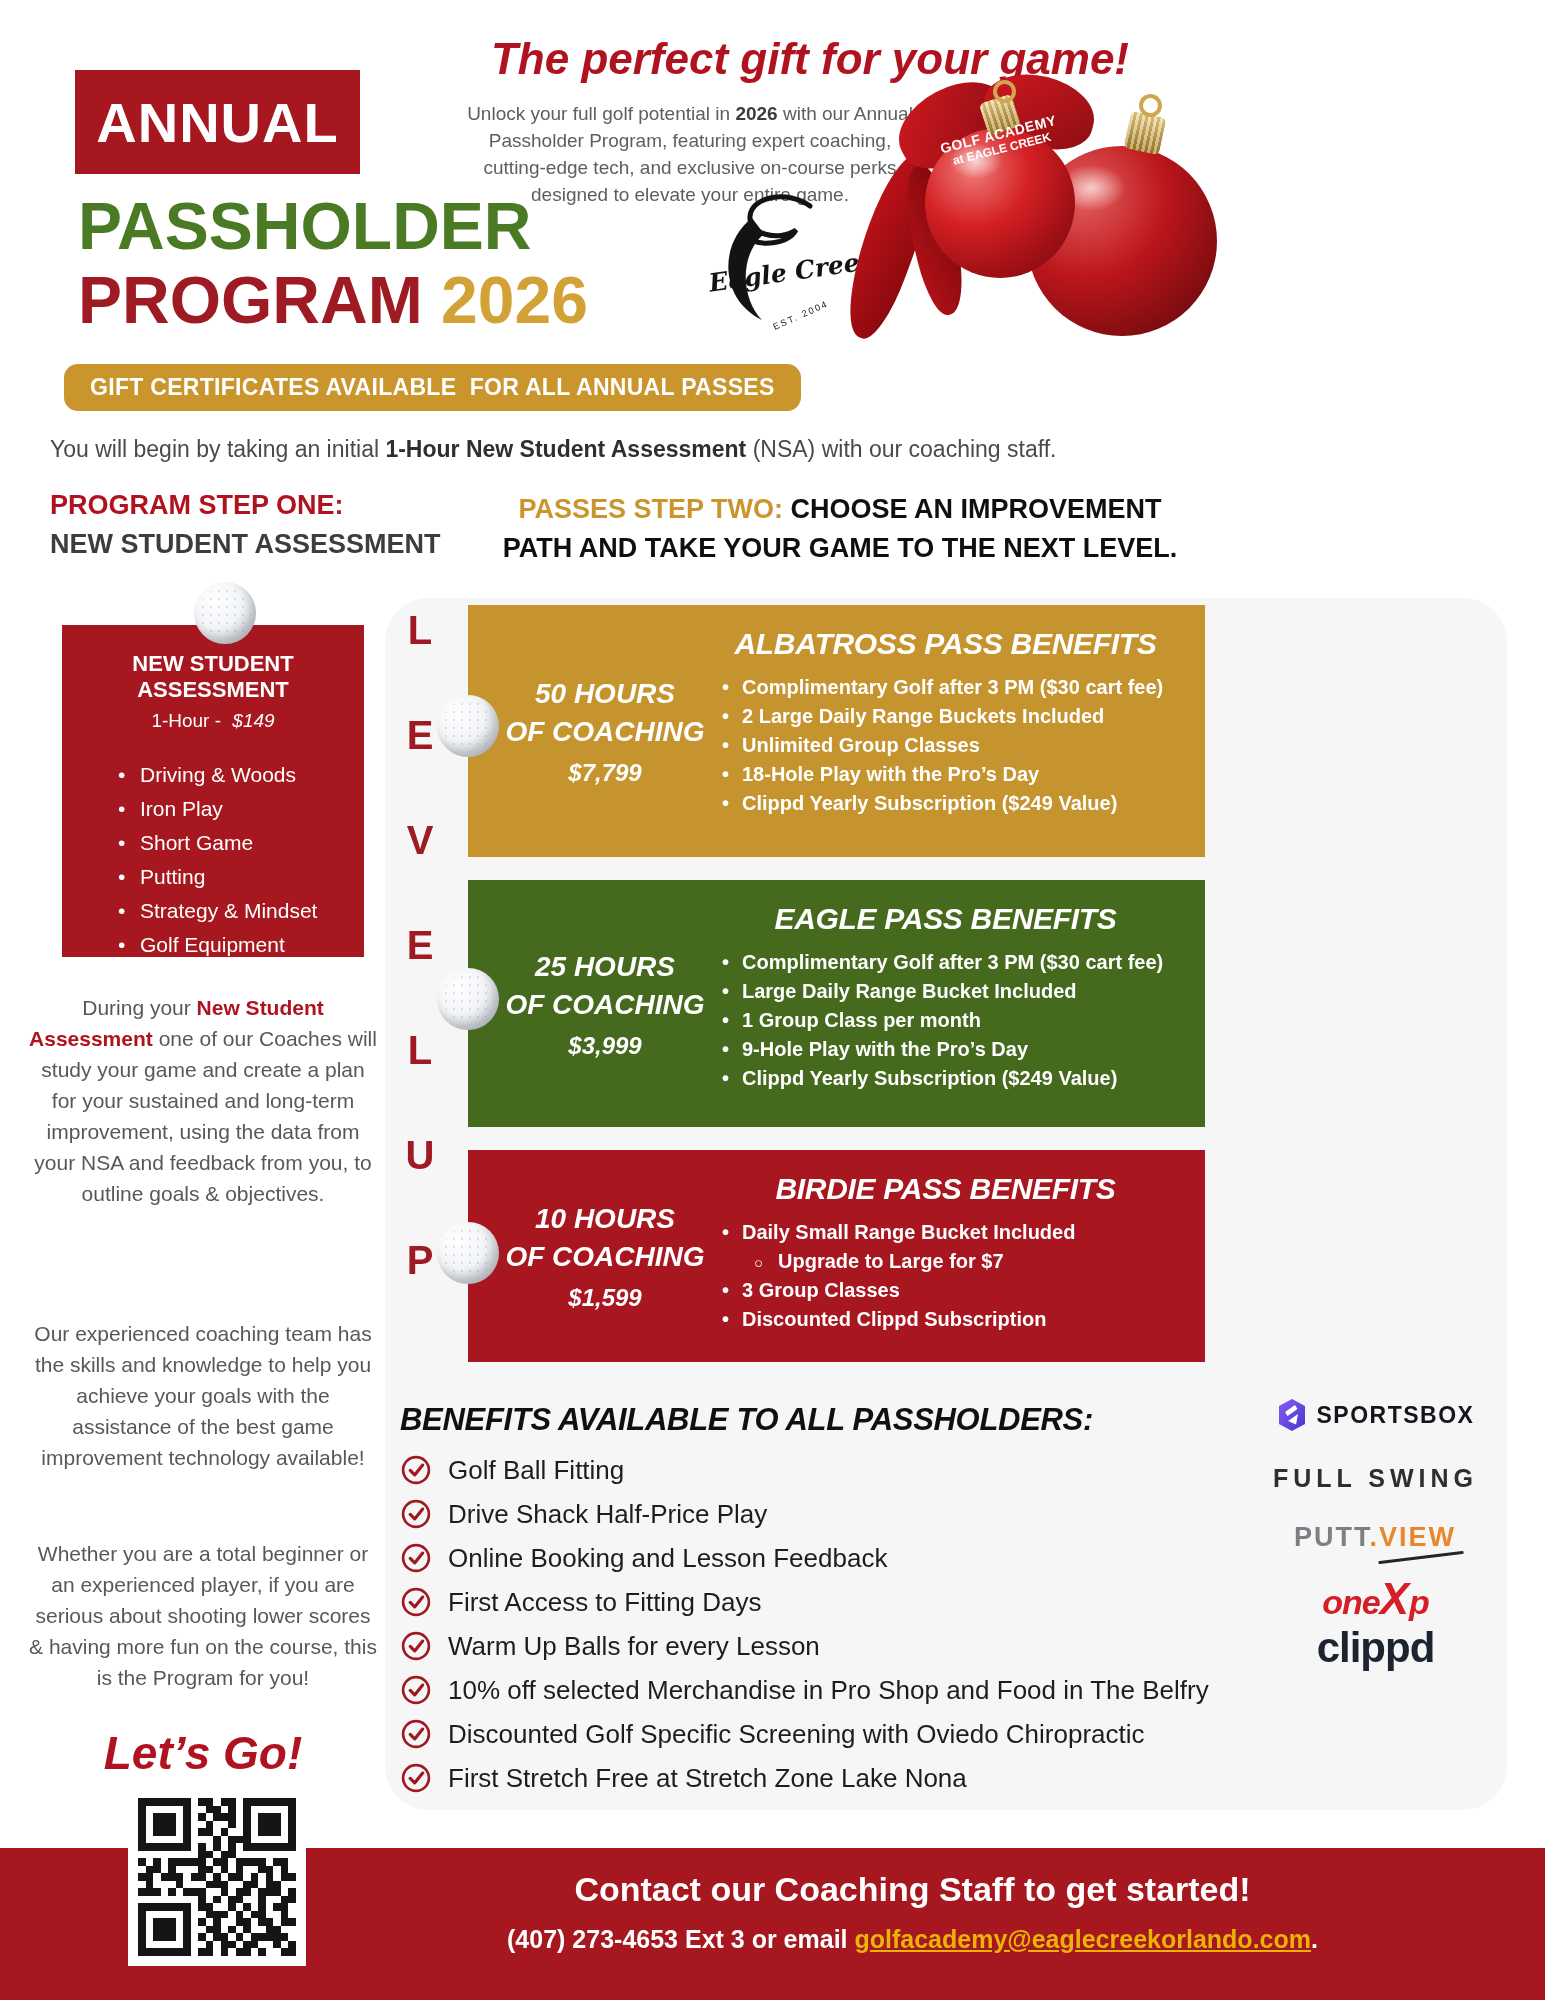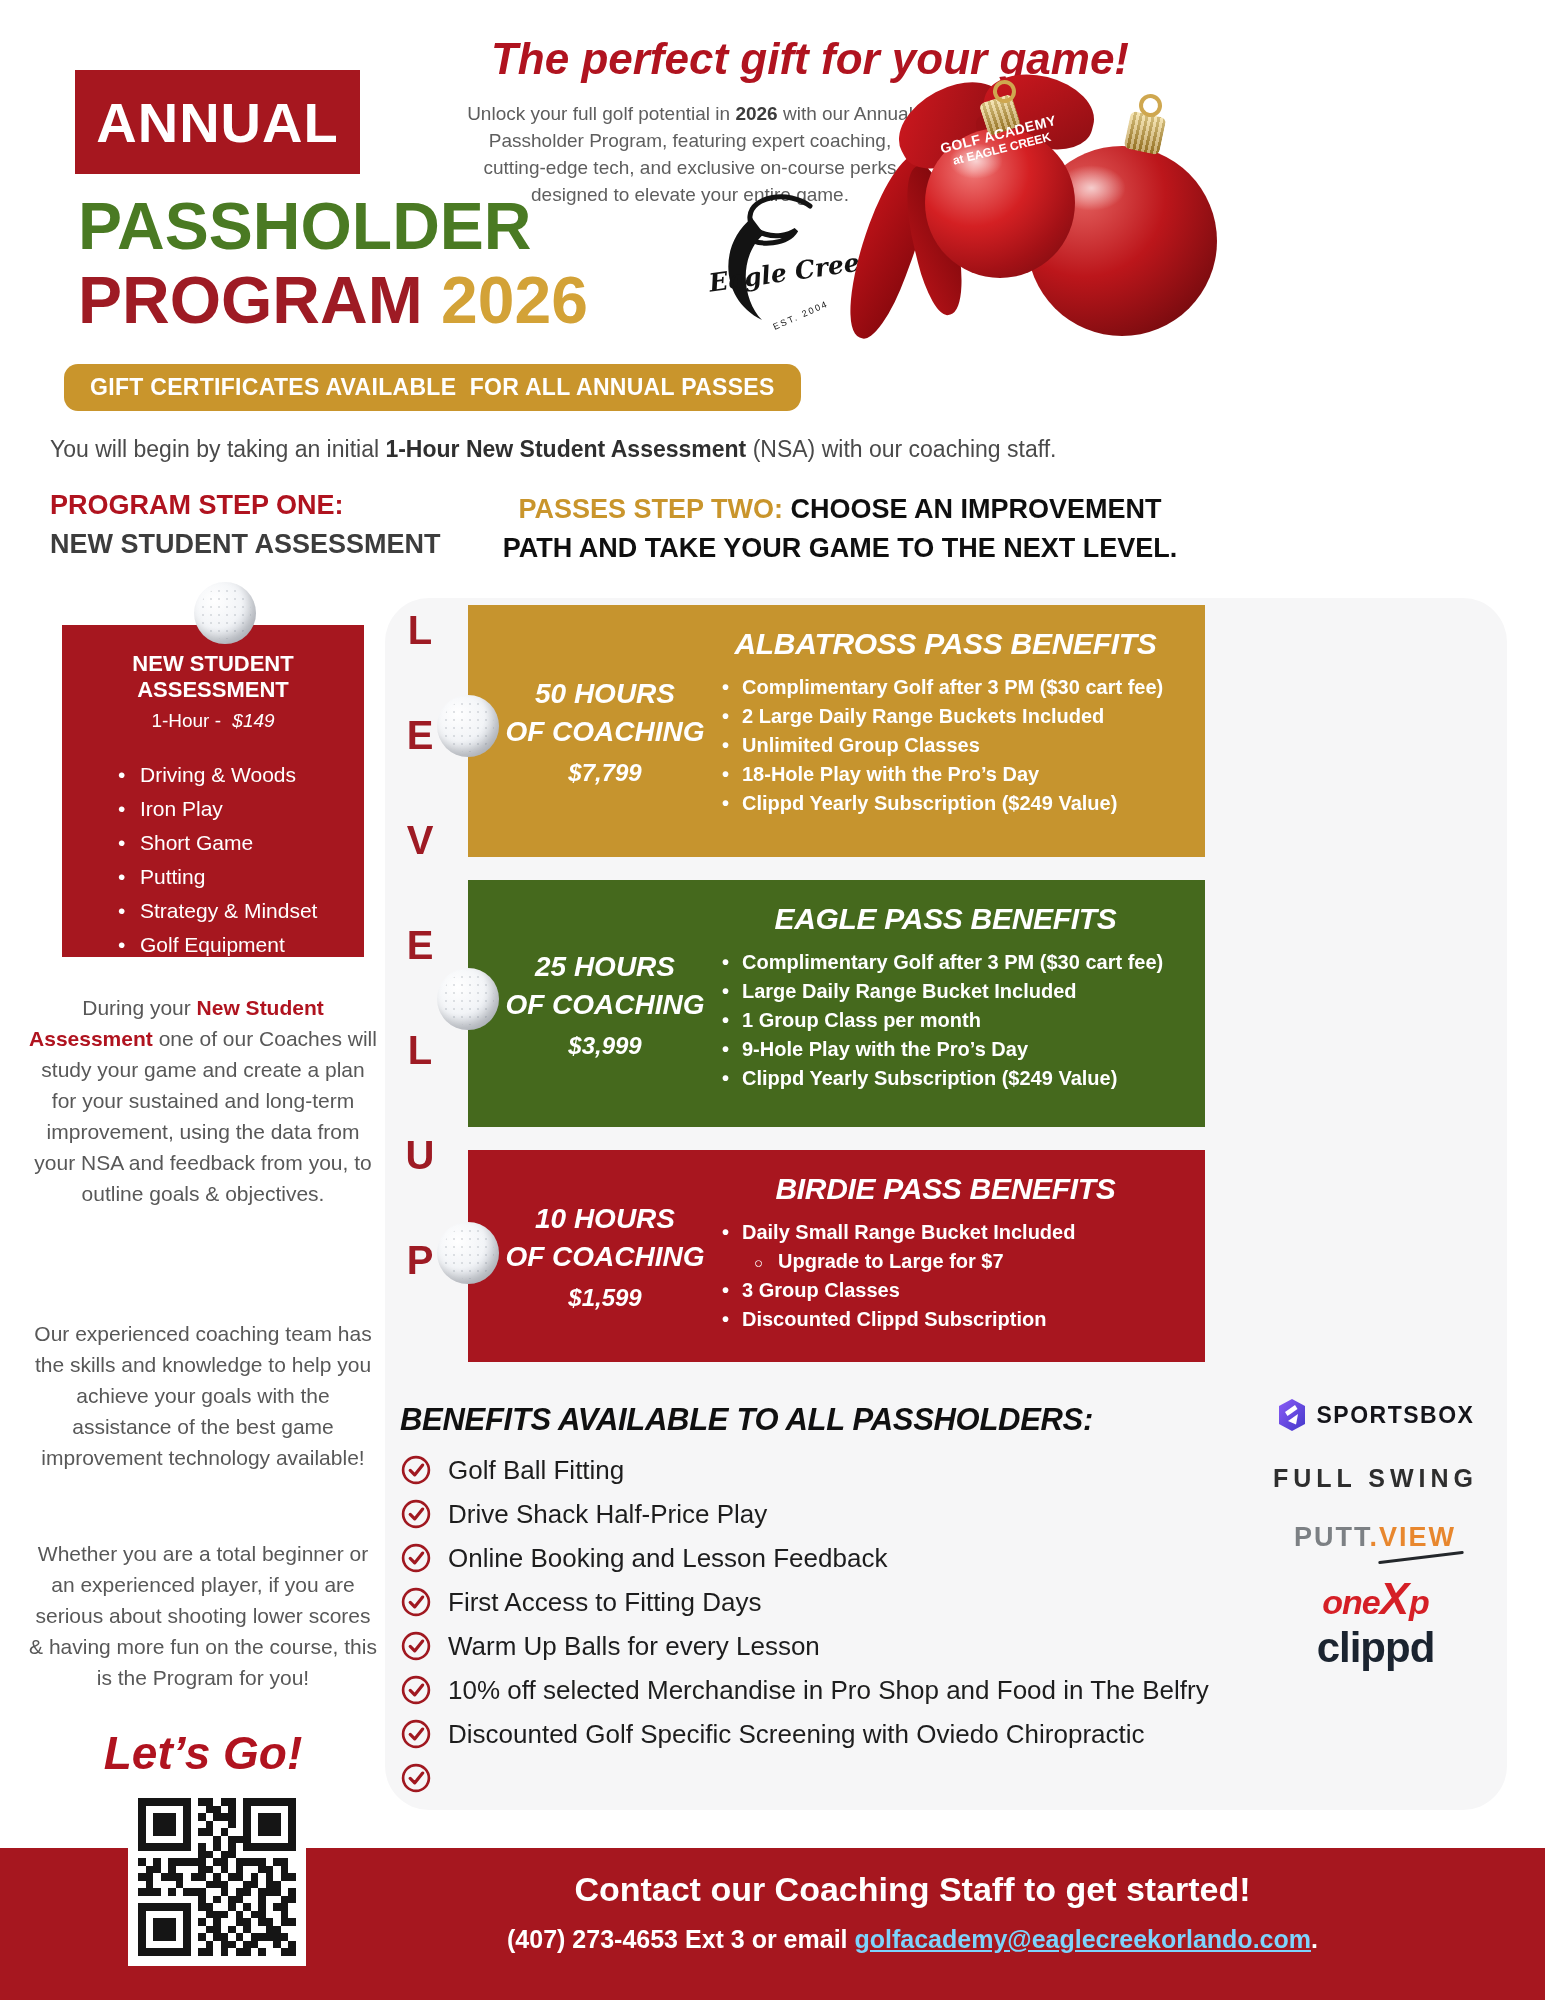--- a/index.html
+++ b/index.html
@@ -135,21 +135,21 @@
   .onexp{left:1258px;top:1574px;width:235px;font-style:italic;font-weight:900;color:#d51f26;}
   .onexp .o,.onexp .p{font-size:34px;letter-spacing:-1px;}
   .onexp .x{font-size:44px;}
   .clippd{left:1258px;top:1624px;width:235px;font-size:42px;font-weight:800;color:#1b2430;letter-spacing:-1px;}
 
   
   .footer{position:absolute;left:0;top:1848px;width:1545px;height:152px;background:#a6171f;}
   .footer-inner{position:absolute;left:300px;top:22px;width:1225px;text-align:center;color:#fff;}
   .f1{font-size:34px;font-weight:800;}
   .f2{font-size:25px;font-weight:700;margin-top:16px;}
-  .f2 a{color:#7dd3fc;text-align:center;}
+  .f2 a{color:#eab308;text-align:center;}
 </style>
 </head>
 <body>
 
 <svg width="0" height="0" style="position:absolute" aria-hidden="true">
   <symbol id="chk" viewBox="0 0 36 36">
     <circle cx="18" cy="18" r="14.5" fill="none" stroke="#a01820" stroke-width="3"></circle>
     <path d="M11.5 18.5 L16.5 23.5 L25.5 12.5" fill="none" stroke="#a01820" stroke-width="3.6" stroke-linecap="round" stroke-linejoin="round"></path>
   </symbol>
 </svg>
@@ -825,20 +825,21 @@
     <div class="check-row">
       <svg class="check-icon">
           <use href="#chk"></use>
         </svg>
       <span class="check-text">Discounted Golf Specific Screening with Oviedo Chiropractic</span>
     </div>
     <div class="check-row">
       <svg class="check-icon">
           <use href="#chk"></use>
         </svg>
+      <span class="check-text">First Stretch Free at Stretch Zone Lake Nona</span>
     </div>
   </div>
 
   <div class="partner sportsbox">
     <svg width="30" height="34" viewBox="0 0 30 34">
       <defs>
         <linearGradient id="sbg" x1="0" y1="0" x2="1" y2="1">
           <stop offset="0" stop-color="#8b5cf6"></stop>
             <stop offset="1" stop-color="#4338ca"></stop>
         </linearGradient>

